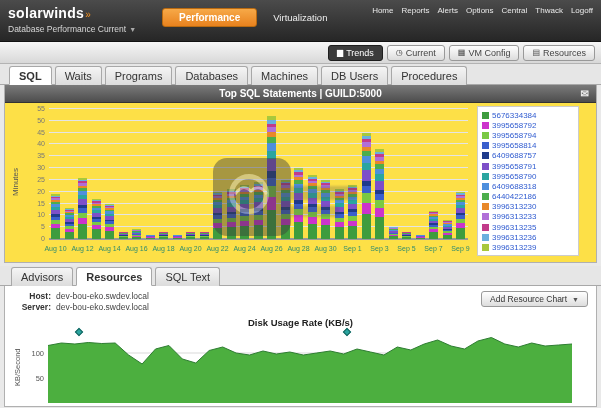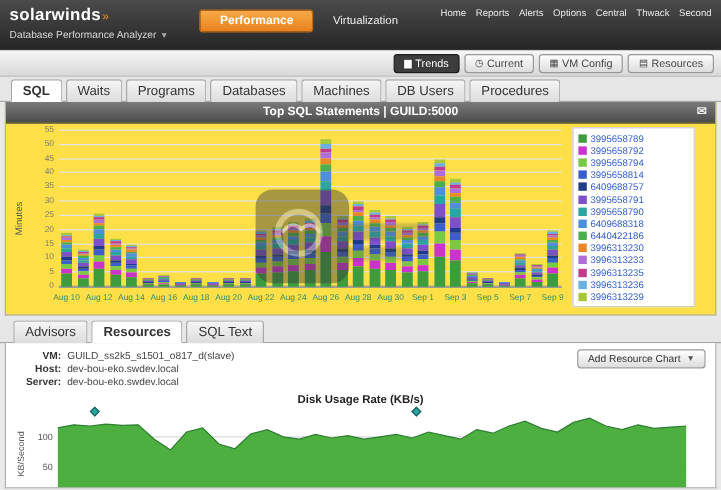--- a/index.html
+++ b/index.html
@@ -86,28 +86,28 @@
 <body>
 
 <div class="app">
 
   <div class="hdr">
     <div class="brand">
       <div>
         <span class="brand-name">solarwinds</span><span class="brand-arrow">»</span>
       </div>
       <div class="brand-sub">
-        <span>Database Performance Analyzer</span><span class="sub-caret">▼</span>
+        <span>Database Performance Current</span><span class="sub-caret">▼</span>
       </div>
     </div>
     <div class="primary-tabs">
       <div class="perfbtn">Performance</div>
       <div class="virt">Virtualization</div>
     </div>
-    <div class="top-nav"><span class="navlink">Home</span><span class="navlink">Reports</span><span class="navlink">Alerts</span><span class="navlink">Options</span><span class="navlink">Central</span><span class="navlink">Thwack</span><span class="navlink">Second</span></div>
+    <div class="top-nav"><span class="navlink">Home</span><span class="navlink">Reports</span><span class="navlink">Alerts</span><span class="navlink">Options</span><span class="navlink">Central</span><span class="navlink">Thwack</span><span class="navlink">Logoff</span></div>
   </div>
 
   <div class="toolbar">
     <div class="view-buttons">
         <div class="vbtn active">
           <span class="vicon">▆</span>
           <span>Trends</span>
         </div>
         <div class="vbtn">
           <span class="vicon">◷</span>
@@ -688,21 +688,21 @@
           <svg class="wm-bird" width="40" height="20">
             <path d="M4 14 Q12 3 20 11 Q28 3 36 14" stroke="#dddddd" fill="none" stroke-width="3"></path>
           </svg>
           <div class="wm-t1"></div>
           <div class="wm-t2"></div>
         </div>
       </div>
       <div class="legend" id="legend">
           <div class="lrow">
             <span class="sq" style="background: rgb(62, 156, 62);"></span>
-            <span class="lid">3995658789</span>
+            <span class="lid">5676334384</span>
           </div>
           <div class="lrow">
             <span class="sq" style="background: rgb(204, 51, 204);"></span>
             <span class="lid">3995658792</span>
           </div>
           <div class="lrow">
             <span class="sq" style="background: rgb(122, 201, 67);"></span>
             <span class="lid">3995658794</span>
           </div>
           <div class="lrow">
@@ -757,24 +757,20 @@
     <div style="display:flex">
         <div class="tab">Advisors</div>
         <div class="tab active">Resources</div>
         <div class="tab">SQL Text</div>
       </div>
   </div>
 
   <div class="res-panel">
     <div class="res-head">
       <div>
-          <div class="inforow">
-            <span class="infolabel">VM:</span>
-            <span class="infoval">GUILD_ss2k5_s1501_o817_d(slave)</span>
-          </div>
           <div class="inforow">
             <span class="infolabel">Host:</span>
             <span class="infoval">dev-bou-eko.swdev.local</span>
           </div>
           <div class="inforow">
             <span class="infolabel">Server:</span>
             <span class="infoval">dev-bou-eko.swdev.local</span>
           </div>
         </div>
       <div class="addbtn">

